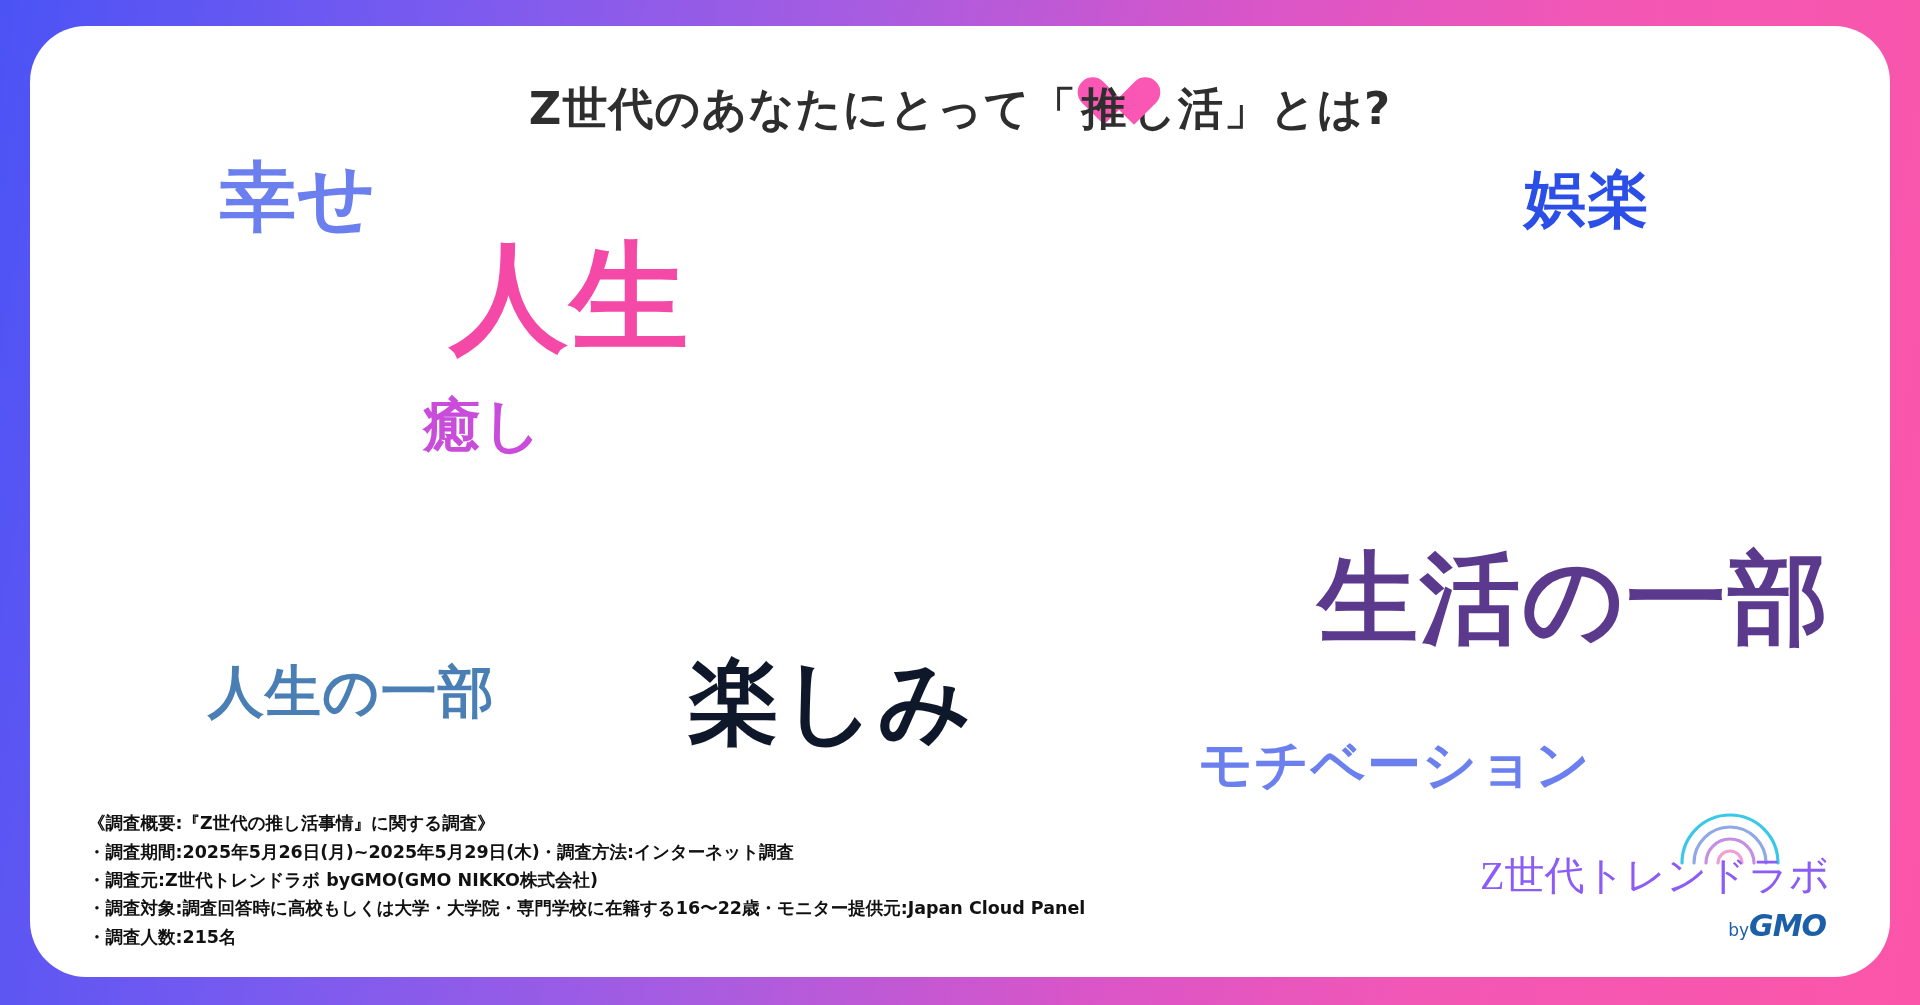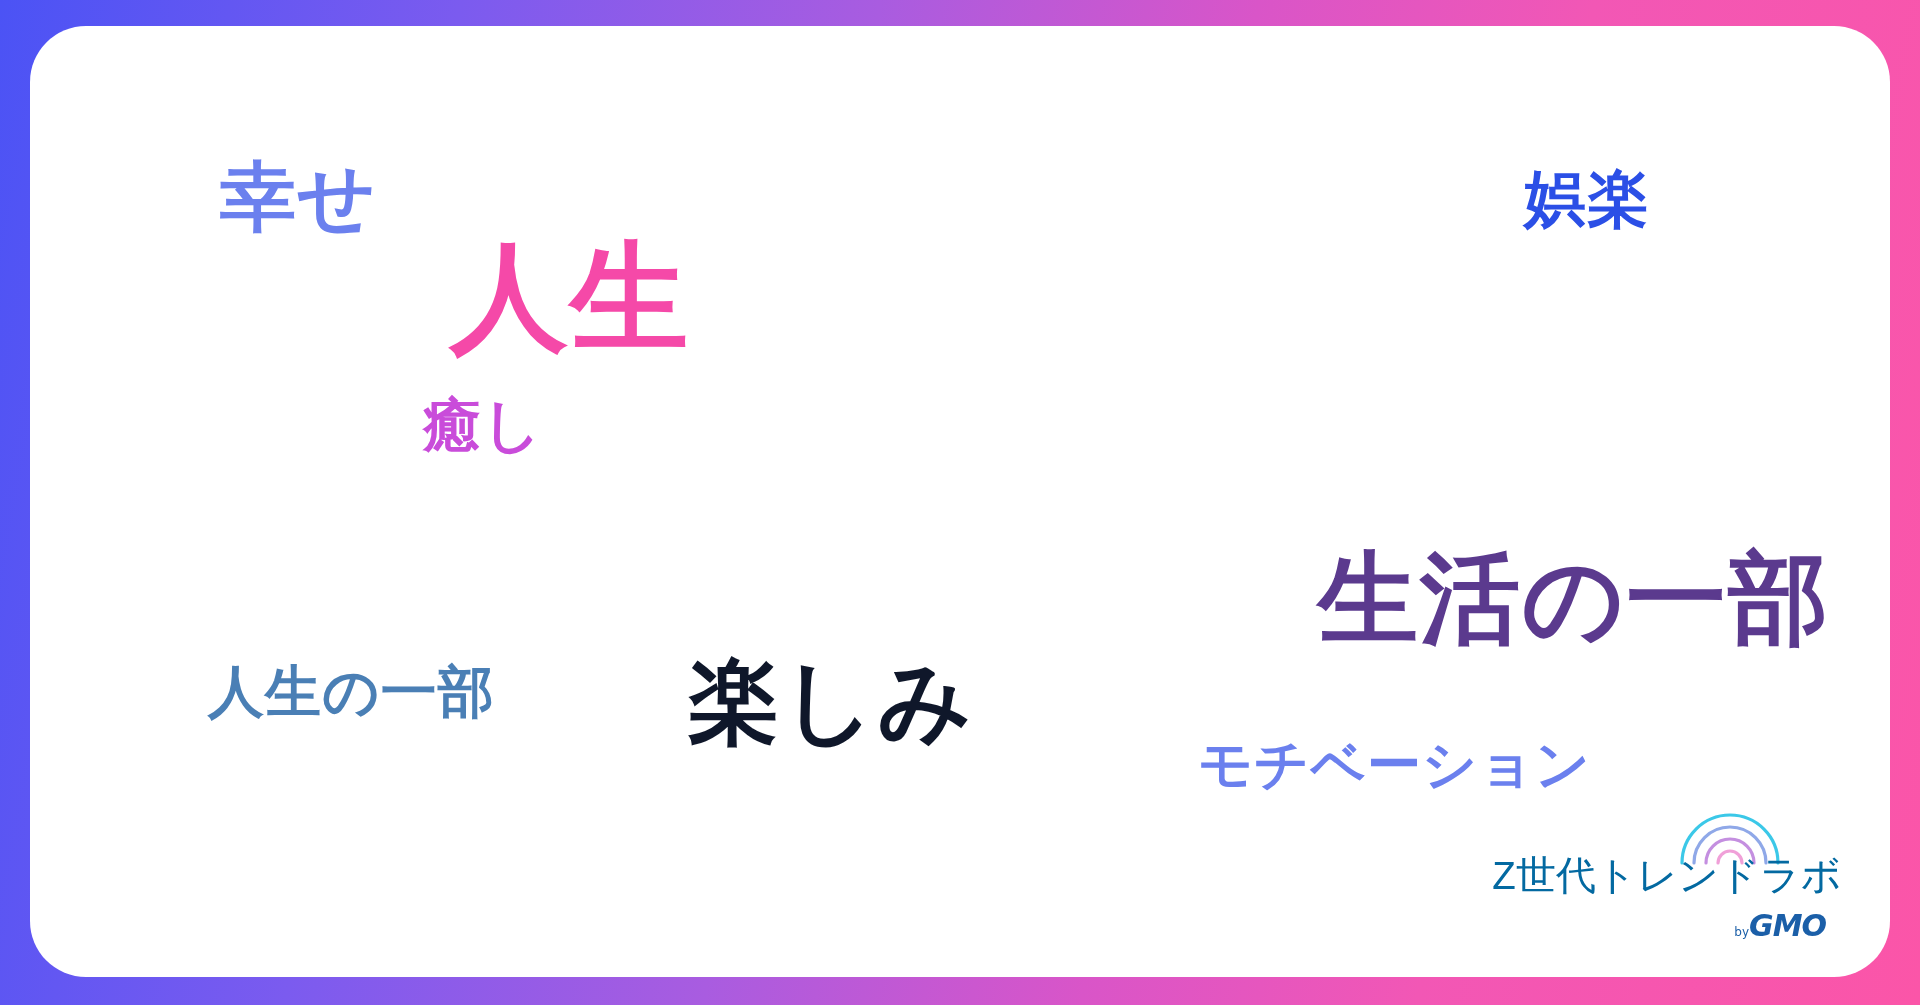--- a/index.html
+++ b/index.html
@@ -139,71 +139,81 @@
   }
   #logo .arc-holder {
     position: absolute;
     left: 196px;
     top: 0px;
     width: 108px;
     height: 62px;
   }
   #logo .logo-name {
     position: absolute;
-    left: 12px;
+    left: 0;
     bottom: 40px;
-    font-family: Liberation Mono, monospace;
+    font-family: Liberation Serif, serif;
     font-weight: normal;
     font-size: 40px;
-    color: #0369a1;
+    color: #8b5cf6;
     letter-spacing: 0px;
     white-space: nowrap;
   }
   #logo .by-gmo {
     position: absolute;
     right: 4px;
     bottom: 2px;
     white-space: nowrap;
     line-height: 1;
   }
   #logo .by-txt {
     font-family: "DejaVu Sans", "Liberation Sans", sans-serif;
-    font-size: 12px;
+    font-size: 17px;
     color: #1B5FA8;
     font-weight: normal;
     vertical-align: baseline;
   }
   #logo .gmo-txt {
     font-family: "DejaVu Sans", "Liberation Sans", sans-serif;
     font-size: 30px;
     font-weight: bold;
     font-style: italic;
     color: #1B5FA8;
     letter-spacing: -1px;
     vertical-align: baseline;
   }
 </style>
 </head>
 <body>
 
 <div id="poster">
   <div id="card">
 
+    <div id="title-row">
+      <span class="title-text">Z世代のあなたにとって「</span><span class="heart-wrap"><span class="heart"></span><span class="glyph">推</span></span><span class="title-text">し活」とは?</span>
+    </div>
 
     <div id="wordcloud">
         <div class="word" style="left: 190px; top: 133px; font-size: 76px; color: rgb(107, 128, 238);">幸せ</div>
         <div class="word" style="left: 1494px; top: 142px; font-size: 62px; color: rgb(43, 79, 230);">娯楽</div>
         <div class="word" style="left: 420px; top: 212px; font-size: 118px; color: rgb(245, 73, 168);">人生</div>
         <div class="word" style="left: 393px; top: 370px; font-size: 58px; color: rgb(201, 76, 218);">癒し</div>
         <div class="word" style="left: 178px; top: 638px; font-size: 56px; color: rgb(74, 127, 181);">人生の一部</div>
         <div class="word" style="left: 1288px; top: 523px; font-size: 100px; color: rgb(91, 58, 142);">生活の一部</div>
         <div class="word" style="left: 658px; top: 630px; font-size: 92px; color: #0f172a;">楽しみ</div>
         <div class="word" style="left: 1168px; top: 712px; font-size: 54px; color: rgb(107, 128, 238);">モチベーション</div>
       </div>
 
+    <div id="footnote">
+        <div class="fn-line">《調査概要:『Z世代の推し活事情』に関する調査》</div>
+        <div class="fn-line">・調査期間:2025年5月26日(月)~2025年5月29日(木)・調査方法:インターネット調査</div>
+        <div class="fn-line">・調査元:Z世代トレンドラボ byGMO(GMO NIKKO株式会社)</div>
+        <div class="fn-line">・調査対象:調査回答時に高校もしくは大学・大学院・専門学校に在籍する16〜22歳・モニター提供元:Japan Cloud Panel</div>
+        <div class="fn-line">・調査人数:215名</div>
+      </div>
 
     <div id="logo">
       <div class="arc-holder">
         <svg width="108" height="62" viewBox="0 0 108 62">
           <path d="M6 60 A48 48 0 0 1 102 60" fill="none" stroke="#3BC8E8" stroke-width="3.2" stroke-linecap="round"></path>
           <path d="M18 60 A36 36 0 0 1 90 60" fill="none" stroke="#8FA8E8" stroke-width="3.2" stroke-linecap="round"></path>
           <path d="M30 60 A24 24 0 0 1 78 60" fill="none" stroke="#C48FE0" stroke-width="3.2" stroke-linecap="round"></path>
           <path d="M42 60 A12 12 0 0 1 66 60" fill="none" stroke="#F0A0D8" stroke-width="3.2" stroke-linecap="round"></path>
         </svg>
       </div>

